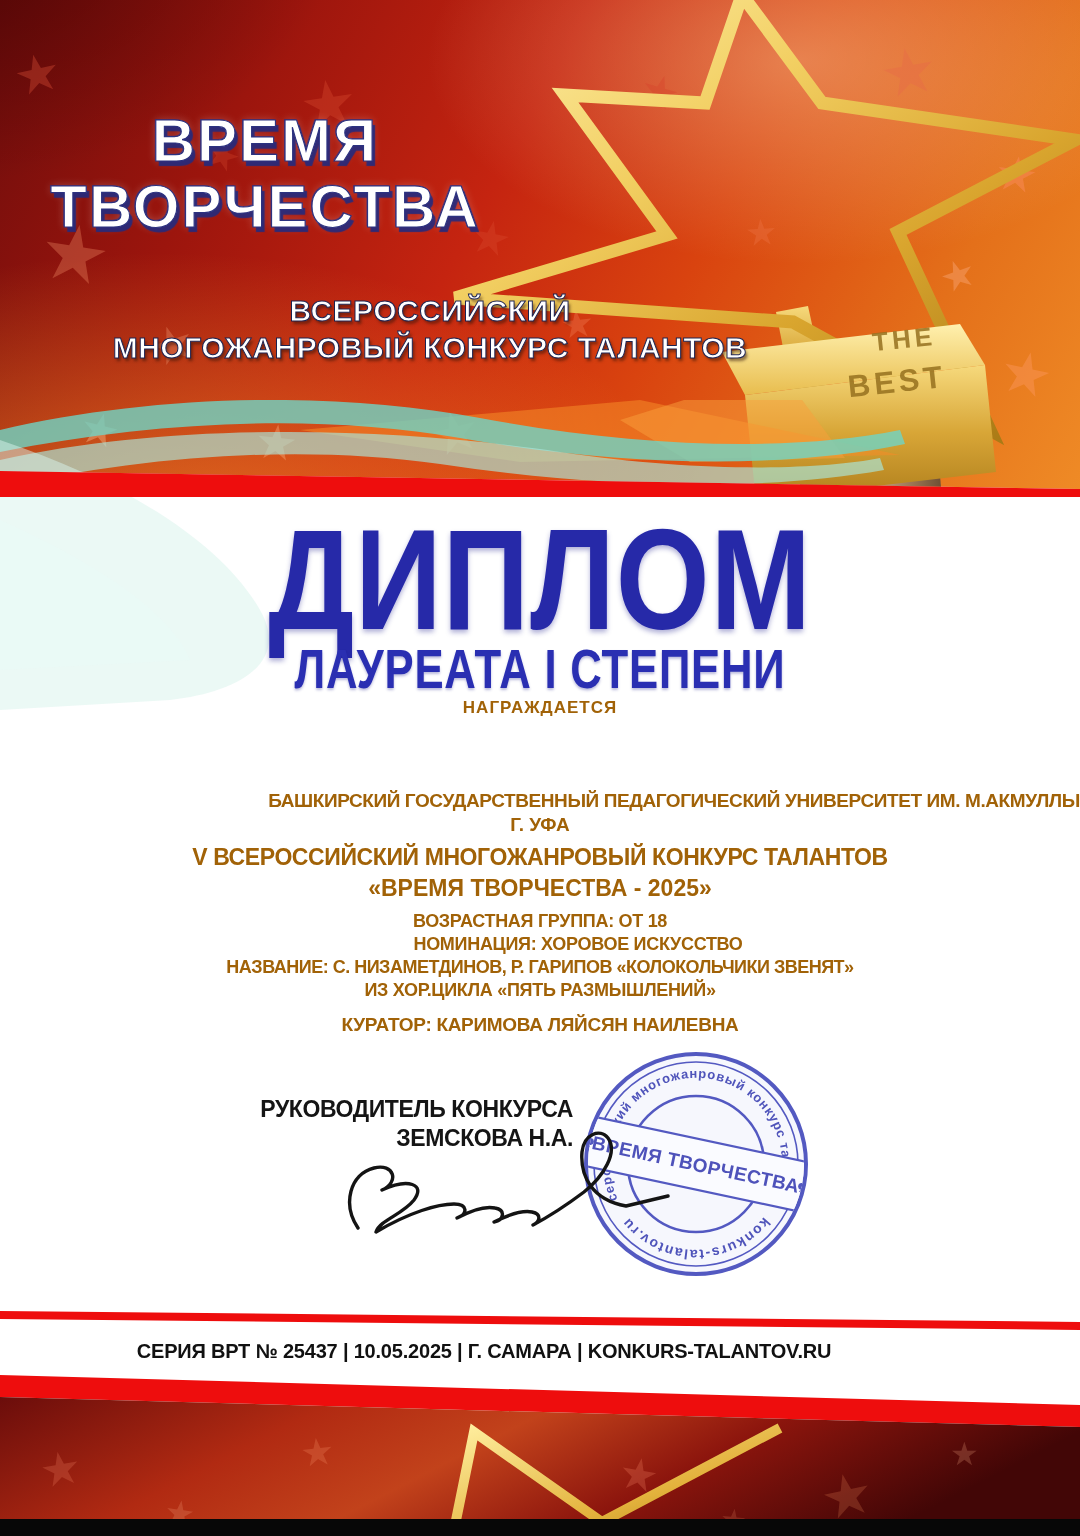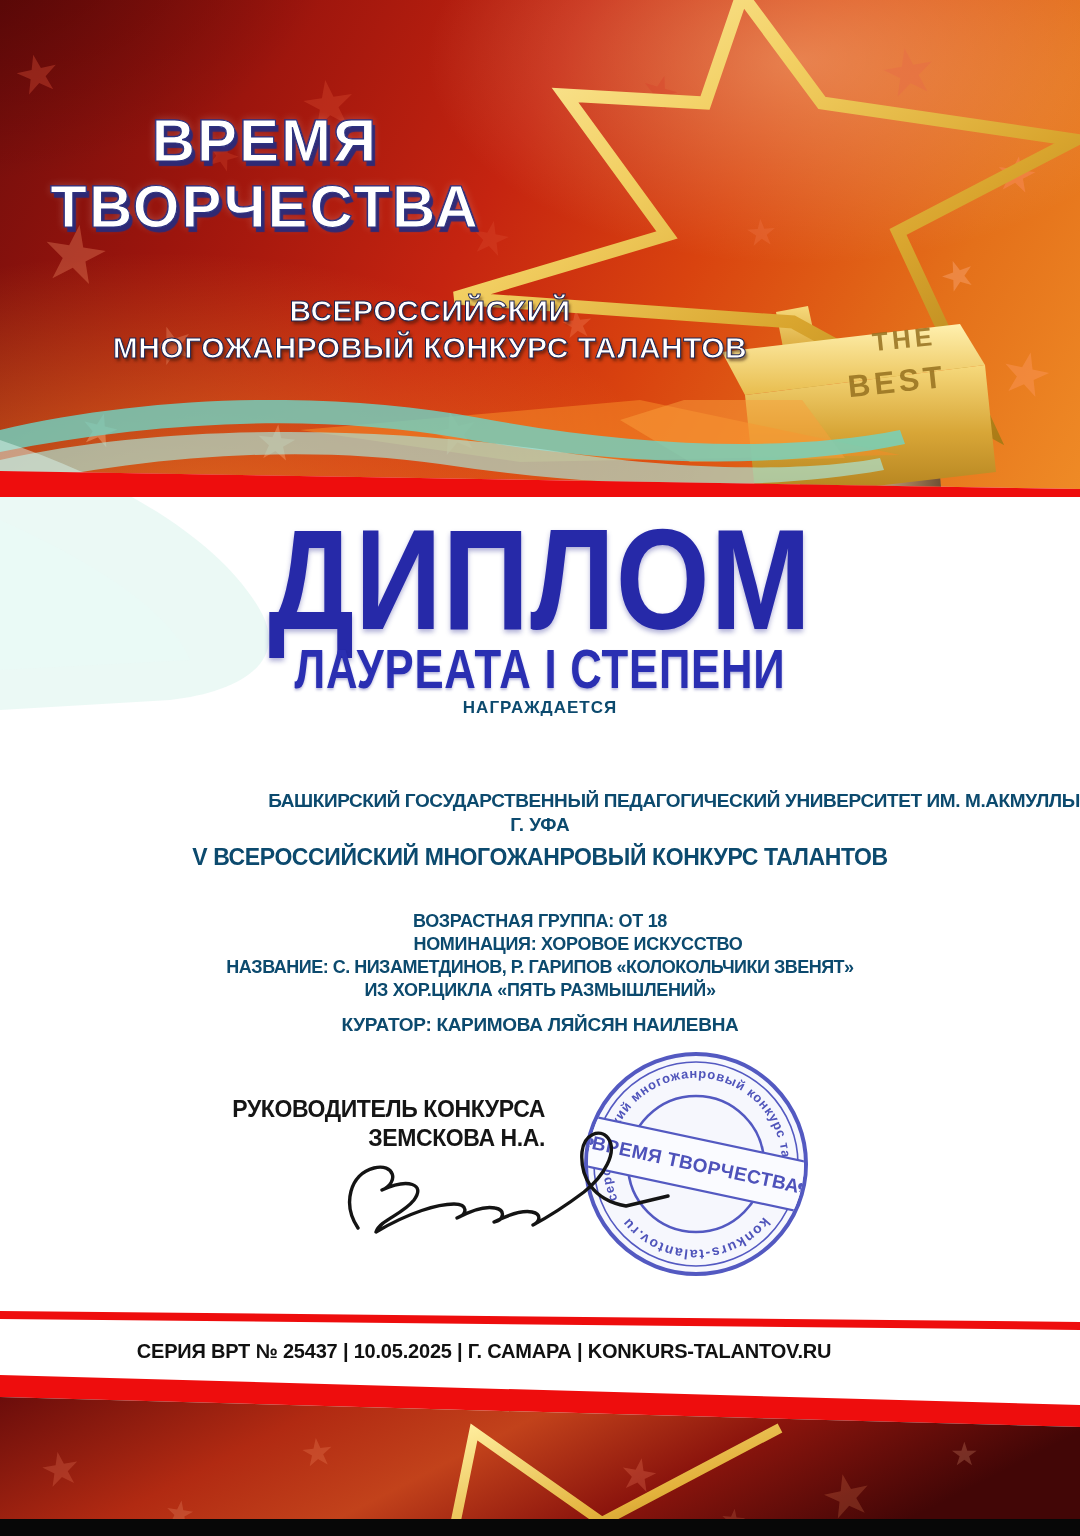--- a/index.html
+++ b/index.html
@@ -16,38 +16,38 @@
   .st{position:absolute;font-family:"DejaVu Sans",sans-serif;line-height:1;user-select:none;}
   .title{position:absolute;left:0;top:108px;width:530px;text-align:center;color:#ffffff;
     font-weight:700;font-size:60px;letter-spacing:2px;line-height:66px;white-space:nowrap;
     -webkit-text-stroke:1.2px #2c3280;
     text-shadow:3px 5px 1px rgba(34,42,126,.9), -1px -1px 0 rgba(40,48,140,.55), 0 0 10px rgba(255,255,255,.25);}
   .subtitle{position:absolute;left:80px;top:292px;width:700px;text-align:center;color:#ffffff;
     font-weight:700;font-size:30px;line-height:37px;letter-spacing:.5px;white-space:nowrap;
     -webkit-text-stroke:1px #1c2250;
     text-shadow:2px 3px 3px rgba(50,20,10,.55);}
   
-  .cline{position:absolute;left:0;width:1080px;text-align:center;color:#0c4a6e;white-space:nowrap;}
+  .cline{position:absolute;left:0;width:1080px;text-align:center;color:#a16207;white-space:nowrap;}
   .diploma{top:498px;font-size:142px;font-weight:700;color:#2629a8;letter-spacing:1px;
     transform:scaleX(.85);text-shadow:0 3px 6px rgba(30,30,140,.35);}
   .degree{top:636px;font-size:56px;font-weight:700;color:#2a2fb2;letter-spacing:1px;
     transform:scaleX(.78);text-shadow:0 2px 3px rgba(30,30,140,.3);}
   .awarded{top:698px;font-size:17px;font-weight:700;letter-spacing:1px;}
   .kantante{top:742px;font-size:36px;font-weight:700;letter-spacing:-.5px;}
   .univ{top:790px;font-size:19px;font-weight:700;letter-spacing:-.4px;text-align:right;}
   .ufa{top:814px;font-size:19px;font-weight:700;}
   .contest1{top:844px;font-size:23px;font-weight:700;letter-spacing:-.4px;}
   .contest2{top:875px;font-size:23px;font-weight:700;}
   .age{top:911px;font-size:18px;font-weight:700;letter-spacing:-.3px;}
   .nom{top:934px;font-size:18px;font-weight:700;letter-spacing:-.3px;padding-left:38px;}
   .work1{top:957px;font-size:18px;font-weight:700;letter-spacing:-.5px;}
   .work2{top:980px;font-size:18px;font-weight:700;letter-spacing:-.3px;}
   .curator{top:1014px;font-size:19px;font-weight:700;letter-spacing:-.3px;}
   .sigrole{position:absolute;left:0;width:545px;text-align:right;color:#151515;white-space:nowrap;
-    font-weight:700;letter-spacing:-.4px;}
+    font-weight:700;letter-spacing:-.4px;padding-left:28px;}
   .role1{top:1096px;font-size:23px;}
   .role2{top:1125px;font-size:23px;}
   .series{position:absolute;left:0;top:1340px;width:968px;text-align:center;color:#111111;
     font-size:20px;font-weight:700;letter-spacing:-.2px;white-space:nowrap;z-index:6;}
   
   .swoosh{position:absolute;left:0;top:400px;z-index:2;pointer-events:none;}
   .trophy{position:absolute;left:0;top:0;pointer-events:none;}
   .overlay{position:absolute;left:0;top:0;z-index:4;pointer-events:none;}
   .stamp{position:absolute;left:578px;top:1046px;z-index:5;pointer-events:none;}
   .signature{position:absolute;left:330px;top:1108px;z-index:6;pointer-events:none;}
@@ -133,20 +133,21 @@
     <path d="M0,40 C120,80 220,140 260,210 C290,262 240,292 170,300 L0,310 Z" fill="#d7f3ec" opacity=".5"></path>
     <path d="M0,120 C90,160 170,210 190,260 L0,270 Z" fill="#e9faf6" opacity=".6"></path>
   </svg>
 
   <div class="cline textlayer diploma" style="position:absolute;">ДИПЛОМ</div>
   <div class="cline textlayer degree">ЛАУРЕАТА I СТЕПЕНИ</div>
   <div class="cline textlayer awarded">НАГРАЖДАЕТСЯ</div>
   <div class="cline textlayer univ">БАШКИРСКИЙ ГОСУДАРСТВЕННЫЙ ПЕДАГОГИЧЕСКИЙ УНИВЕРСИТЕТ ИМ. М.АКМУЛЛЫ</div>
   <div class="cline textlayer ufa">Г. УФА</div>
   <div class="cline textlayer contest1">V ВСЕРОССИЙСКИЙ МНОГОЖАНРОВЫЙ КОНКУРС ТАЛАНТОВ</div>
+  <div class="cline textlayer contest2">«ВРЕМЯ ТВОРЧЕСТВА - 2025»</div>
   <div class="cline textlayer age">ВОЗРАСТНАЯ ГРУППА: ОТ 18</div>
   <div class="cline textlayer nom">НОМИНАЦИЯ: ХОРОВОЕ ИСКУССТВО</div>
   <div class="cline textlayer work1">НАЗВАНИЕ: С. НИЗАМЕТДИНОВ, Р. ГАРИПОВ «КОЛОКОЛЬЧИКИ ЗВЕНЯТ»</div>
   <div class="cline textlayer work2">ИЗ ХОР.ЦИКЛА «ПЯТЬ РАЗМЫШЛЕНИЙ»</div>
   <div class="cline textlayer curator">КУРАТОР: КАРИМОВА ЛЯЙСЯН НАИЛЕВНА</div>
   <div class="sigrole role1">РУКОВОДИТЕЛЬ КОНКУРСА</div>
   <div class="sigrole role2">ЗЕМСКОВА Н.А.</div>
 
   <svg class="stamp" width="236" height="236" viewBox="0 0 236 236" opacity="0.92">
     <defs>

